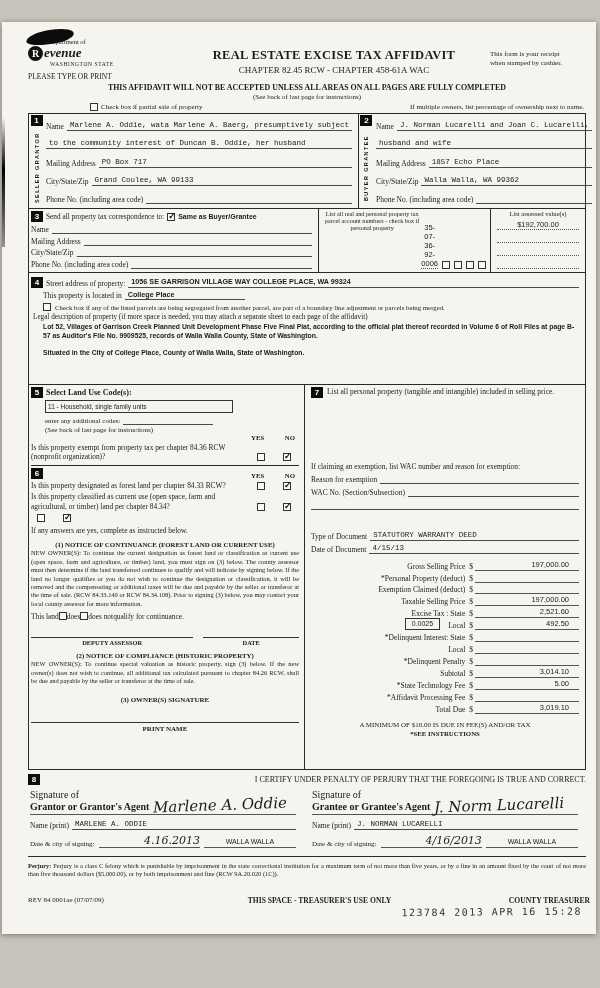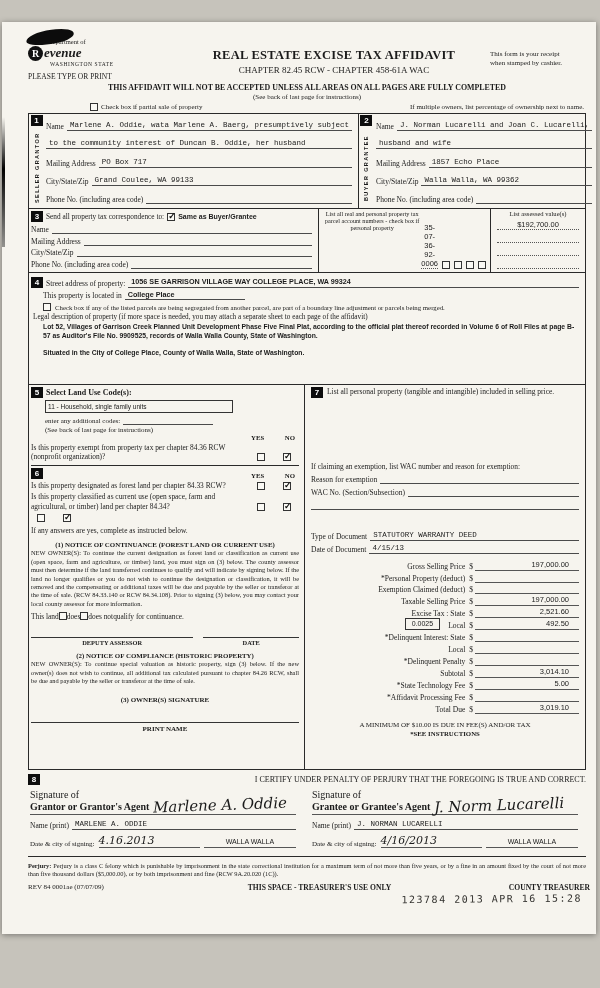--- a/index.html
+++ b/index.html
@@ -121,27 +121,27 @@
 .certify-text{flex:1;text-align:right;font-size:8px;font-weight:normal}
 .sighalves{display:flex;margin-top:3px}
 .sighalf{flex:1;padding:0 8px 0 2px}
 .sighalf+.sighalf{padding-left:8px}
 .sigrow{display:flex;align-items:flex-end;border-bottom:1px solid #555;min-height:27px}
 .siglabel{font-size:10px;line-height:1.25;white-space:nowrap}
 .script{flex:1;font:italic 15px "DejaVu Serif",serif;transform:rotate(-2deg);
         padding-left:4px;white-space:nowrap;overflow:visible}
 .nrow{margin-top:3px;min-height:12px}
 .daterow{display:flex;align-items:flex-end;gap:4px;font-size:7px;margin-top:4px}
-.hand{flex:1.1;border-bottom:1px solid #555;text-align:left;
+.hand{flex:1.1;border-bottom:1px solid #555;text-align:right;
       font:italic 11px/13px "DejaVu Serif",serif;white-space:nowrap}
 .cityfill{flex:1;border-bottom:1px solid #555;text-align:center;
           font:7px/11px "Liberation Sans",sans-serif}
 
 .perjury{font-size:6.4px;line-height:1.32;text-align:justify;margin-top:5px}
-.footrow{display:flex;align-items:center;margin-top:4px;font-size:7px}
+.footrow{display:flex;align-items:center;margin-top:17px;font-size:7px}
 .rev{width:150px}
 .tspace{flex:1;text-align:center;font-weight:bold;font-size:7.6px}
 .county{width:125px;text-align:right;font-weight:bold;font-size:7.6px;white-space:nowrap;position:relative;right:-4px}
 .stamp{text-align:right;margin:3px 4px 0 0;font:10px "DejaVu Sans Mono",monospace;
        letter-spacing:1.5px;color:#33322f;transform:rotate(-.5deg)}
 </style>
 </head>
 <body>
 
 <div class="paper">

